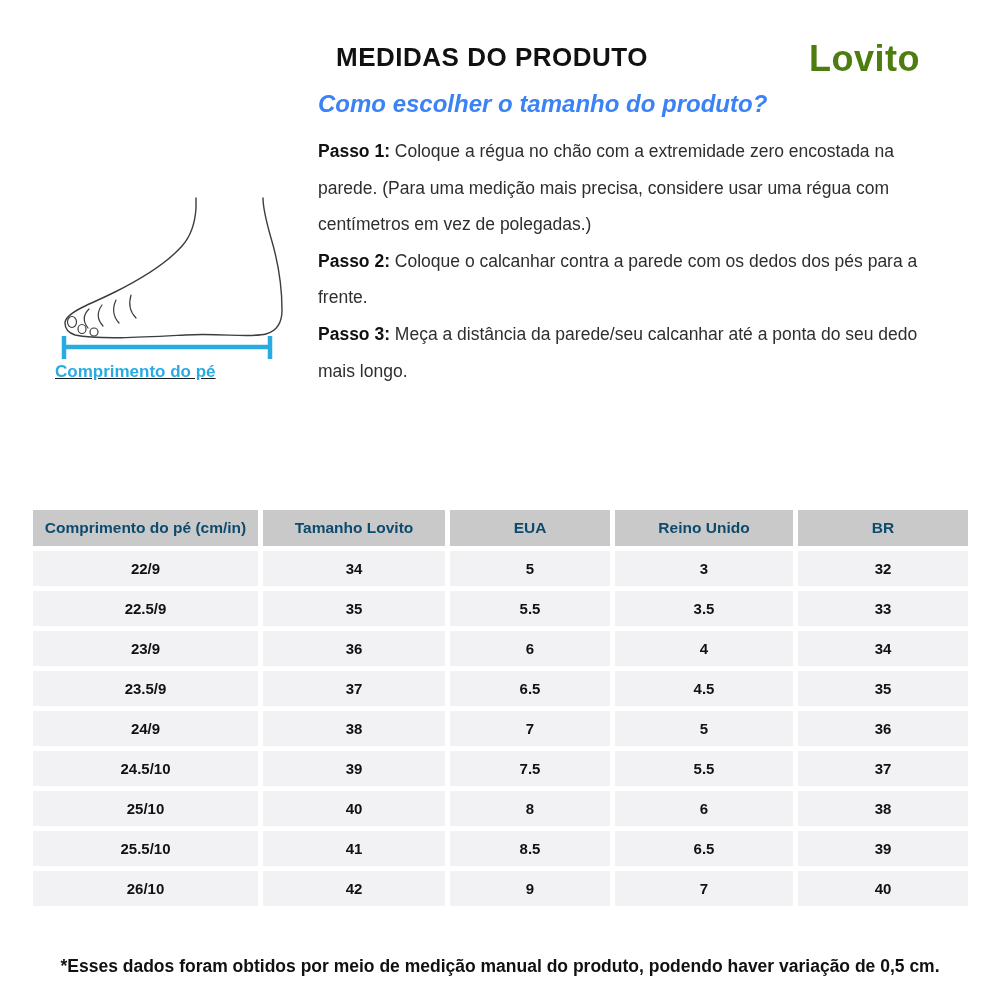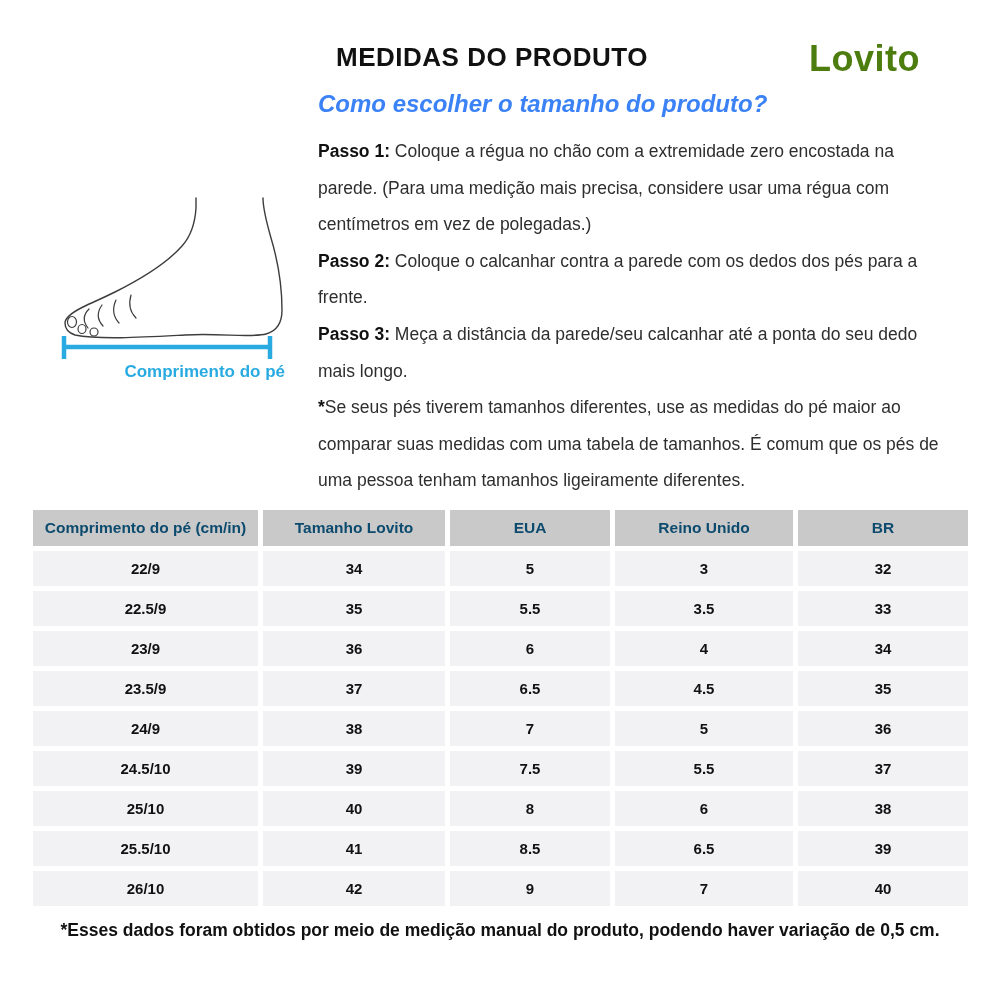--- a/index.html
+++ b/index.html
@@ -55,21 +55,22 @@
     font-weight: 400;
     color: #2e2e2e;
   }
   .step b { color: #111; font-weight: 700; margin-top: 17px; }
 
   
   .foot-figure {
     position: absolute;
     left: 55px; top: 196px;
     width: 230px;
-    text-align: right;
+    text-align: left;
+    text-decoration: underline;
   }
   .foot-figure svg { display: block; }
   .foot-label {
     margin-top: -6px;
     font-size: 17px;
     font-weight: 700;
     color: var(--accent, #29ABE2);
     white-space: nowrap;
   }
 
@@ -102,21 +103,21 @@
     font-size: 15px;
     font-weight: 700;
     text-align: center;
     vertical-align: middle;
     color: #111;
   }
 
   
   .measurement-note {
     position: absolute;
-    top: 920px; left: 0; right: 0;
+    top: 956px; left: 0; right: 0;
     text-align: center;
     font-size: 17.5px;
     font-weight: 700;
     color: #111;
   }
 </style>
 </head>
 <body>
 
 <div class="page">
@@ -157,21 +158,20 @@
     </svg>
     <div class="foot-label">Comprimento do pé</div>
   </div>
 
   <section class="instructions">
     <h2 class="guide-heading">Como escolher o tamanho do produto?</h2>
     <div>
         <p class="step"><b>Passo 1:</b><span> Coloque a régua no chão com a extremidade zero encostada na parede. (Para uma medição mais precisa, considere usar uma régua com centímetros em vez de polegadas.)</span></p>
         <p class="step"><b>Passo 2:</b><span> Coloque o calcanhar contra a parede com os dedos dos pés para a frente.</span></p>
         <p class="step"><b>Passo 3:</b><span> Meça a distância da parede/seu calcanhar até a ponta do seu dedo mais longo.</span></p>
-        <p class="step"><b>*</b><span>Se seus pés tiverem tamanhos diferentes, use as medidas do pé maior ao comparar suas medidas com uma tabela de tamanhos. É comum que os pés de uma pessoa tenham tamanhos ligeiramente diferentes.</span></p>
       </div>
   </section>
 
   <table class="size-table">
     <colgroup>
         <col>
         <col>
         <col>
         <col>
         <col>

